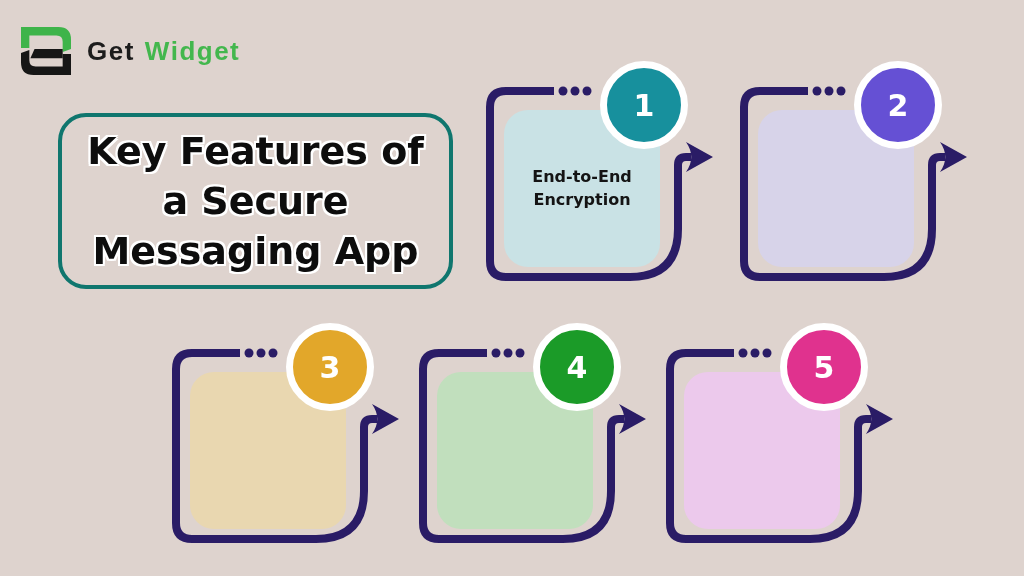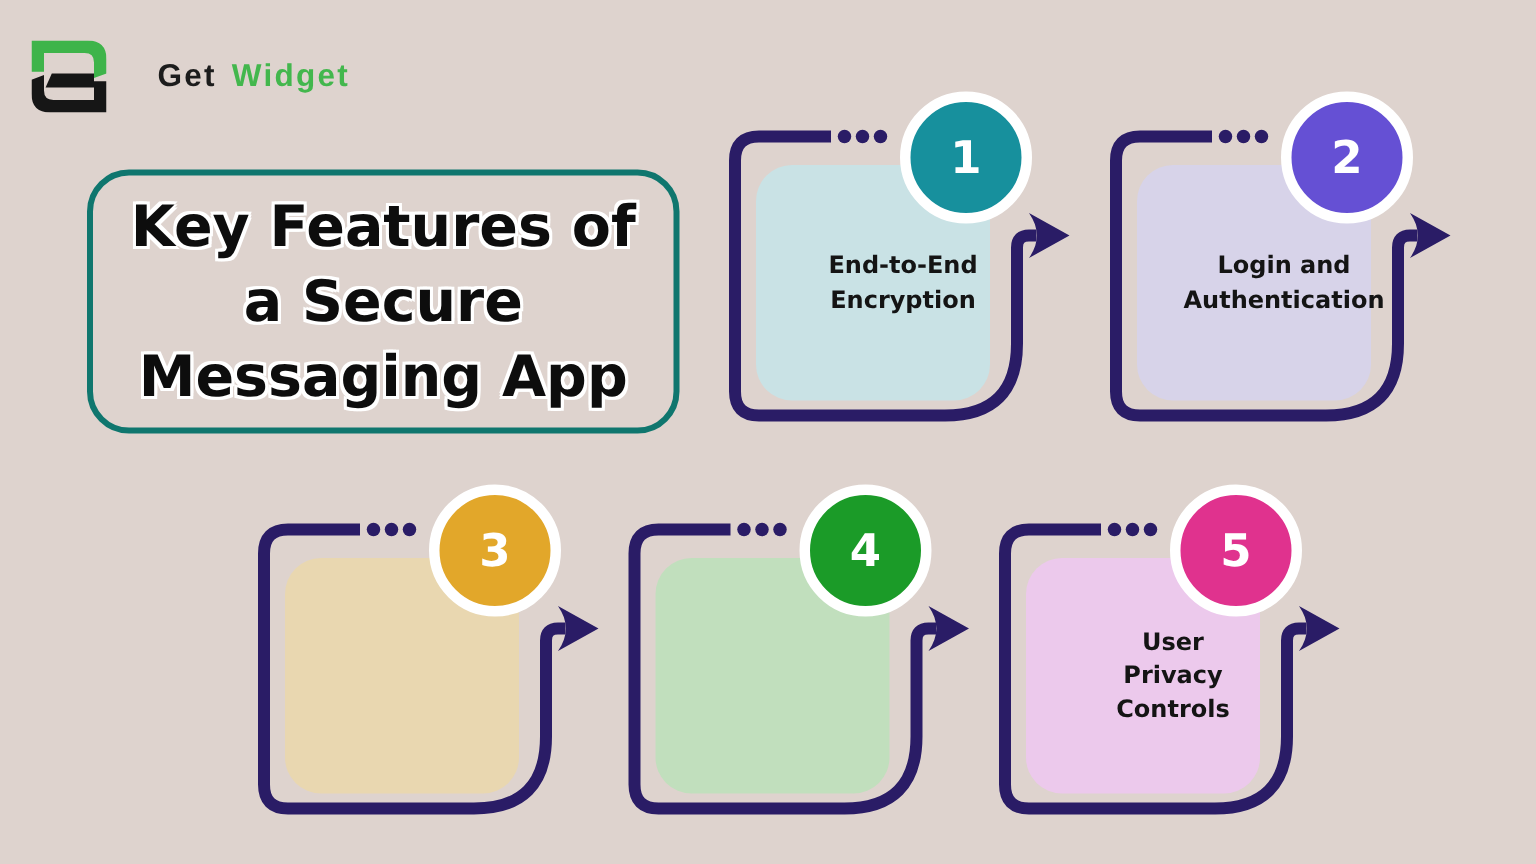--- a/index.html
+++ b/index.html
@@ -2,39 +2,39 @@
 <html><head>
 <meta charset="utf-8">
 <style>
   html,body{margin:0;padding:0;}
   body{font-family:"Liberation Sans",sans-serif;}
   .stage{position:relative;width:1024px;height:576px;background:#ded3ce;overflow:hidden;}
 
   
   .logo{position:absolute;left:21px;top:27px;display:flex;align-items:center;}
   .logo-icon{width:50px;height:48px;flex:0 0 auto;}
-  .logo-text{margin-left:34px;font-size:21px;font-weight:700;letter-spacing:1.5px;white-space:nowrap;}
+  .logo-text{margin-left:16px;font-size:26px;font-weight:700;letter-spacing:1.5px;white-space:nowrap;}
   .logo-text span + span{margin-left:10px;}
 
   
   .title-box{position:absolute;left:58px;top:113px;width:387px;height:168px;
     border:4px solid #0f766e;border-radius:28px;display:flex;align-items:center;justify-content:center;}
   .title{margin:0;font-family:"DejaVu Sans","Liberation Sans",sans-serif;
     font-size:38px;font-weight:700;line-height:1.32;color:#0d0d0d;text-align:center;white-space:pre-line;
     text-shadow:-2px -2px 0 #fff,2px -2px 0 #fff,-2px 2px 0 #fff,2px 2px 0 #fff,
                 -2px 0 0 #fff,2px 0 0 #fff,0 -2px 0 #fff,0 2px 0 #fff;}
 
   
   .unit{position:absolute;width:232px;height:228px;}
   .unit svg.frame{position:absolute;left:0;top:0;}
   .card-fill{position:absolute;left:22px;top:49px;width:156px;height:157px;border-radius:24px;}
   .card-label{position:absolute;left:22px;top:49px;width:156px;height:157px;
     display:flex;align-items:center;justify-content:center;text-align:center;
     font-family:"DejaVu Sans","Liberation Sans",sans-serif;font-size:16px;font-weight:700;
-    color:#141414;line-height:1.4;white-space:pre-line;padding-left:20px;}
+    color:#141414;line-height:1.4;white-space:pre-line;}
   .badge{position:absolute;left:118px;top:0;width:74px;height:74px;border:7px solid #ffffff;
     border-radius:50%;display:flex;align-items:center;justify-content:center;
     color:#ffffff;font-family:"DejaVu Sans","Liberation Sans",sans-serif;font-size:30px;font-weight:700;}
 </style>
 </head>
 <body>
 
 <div class="stage" style="background: rgb(222, 211, 206);">
 
   <header class="logo">
@@ -74,22 +74,20 @@
 
   <div class="unit" style="left:736px;top:61px;">
     <svg class="frame" width="232" height="228" viewBox="0 0 232 228" aria-hidden="true">
       <path class="frame-stroke" d="M72 30 L24 30 Q8 30 8 46 L8 200 Q8 216 24 216 L148 216 Q196 216 196 168 L196 104 Q196 96 204 96 L209 96" fill="none" stroke-width="8" stroke="#2a1c66"></path>
       <circle class="frame-fill" cx="81" cy="30" r="4.5" fill="#2a1c66"></circle>
       <circle class="frame-fill" cx="93" cy="30" r="4.5" fill="#2a1c66"></circle>
       <circle class="frame-fill" cx="105" cy="30" r="4.5" fill="#2a1c66"></circle>
       <path class="frame-fill" d="M204 81 L231 96 L204 111 C211 101 211 91 204 81 Z" fill="#2a1c66"></path>
     </svg>
     <div class="card-fill" style="background: rgb(215, 211, 233);"></div>
-    <div class="card-label">Login and
-Authentication</div>
     <div class="badge" style="background: rgb(101, 80, 212);">
         <span>2</span>
       </div>
   </div>
 
   <div class="unit" style="left:168px;top:323px;">
     <svg class="frame" width="232" height="228" viewBox="0 0 232 228" aria-hidden="true">
       <path class="frame-stroke" d="M72 30 L24 30 Q8 30 8 46 L8 200 Q8 216 24 216 L148 216 Q196 216 196 168 L196 104 Q196 96 204 96 L209 96" fill="none" stroke-width="8" stroke="#2a1c66"></path>
       <circle class="frame-fill" cx="81" cy="30" r="4.5" fill="#2a1c66"></circle>
       <circle class="frame-fill" cx="93" cy="30" r="4.5" fill="#2a1c66"></circle>
@@ -118,21 +116,18 @@
 
   <div class="unit" style="left:662px;top:323px;">
     <svg class="frame" width="232" height="228" viewBox="0 0 232 228" aria-hidden="true">
       <path class="frame-stroke" d="M72 30 L24 30 Q8 30 8 46 L8 200 Q8 216 24 216 L148 216 Q196 216 196 168 L196 104 Q196 96 204 96 L209 96" fill="none" stroke-width="8" stroke="#2a1c66"></path>
       <circle class="frame-fill" cx="81" cy="30" r="4.5" fill="#2a1c66"></circle>
       <circle class="frame-fill" cx="93" cy="30" r="4.5" fill="#2a1c66"></circle>
       <circle class="frame-fill" cx="105" cy="30" r="4.5" fill="#2a1c66"></circle>
       <path class="frame-fill" d="M204 81 L231 96 L204 111 C211 101 211 91 204 81 Z" fill="#2a1c66"></path>
     </svg>
     <div class="card-fill" style="background: rgb(236, 201, 236);"></div>
-    <div class="card-label">User
-Privacy
-Controls</div>
     <div class="badge" style="background: rgb(224, 50, 142);">
         <span>5</span>
       </div>
   </div>
 
 </div>
 
 </body></html>

